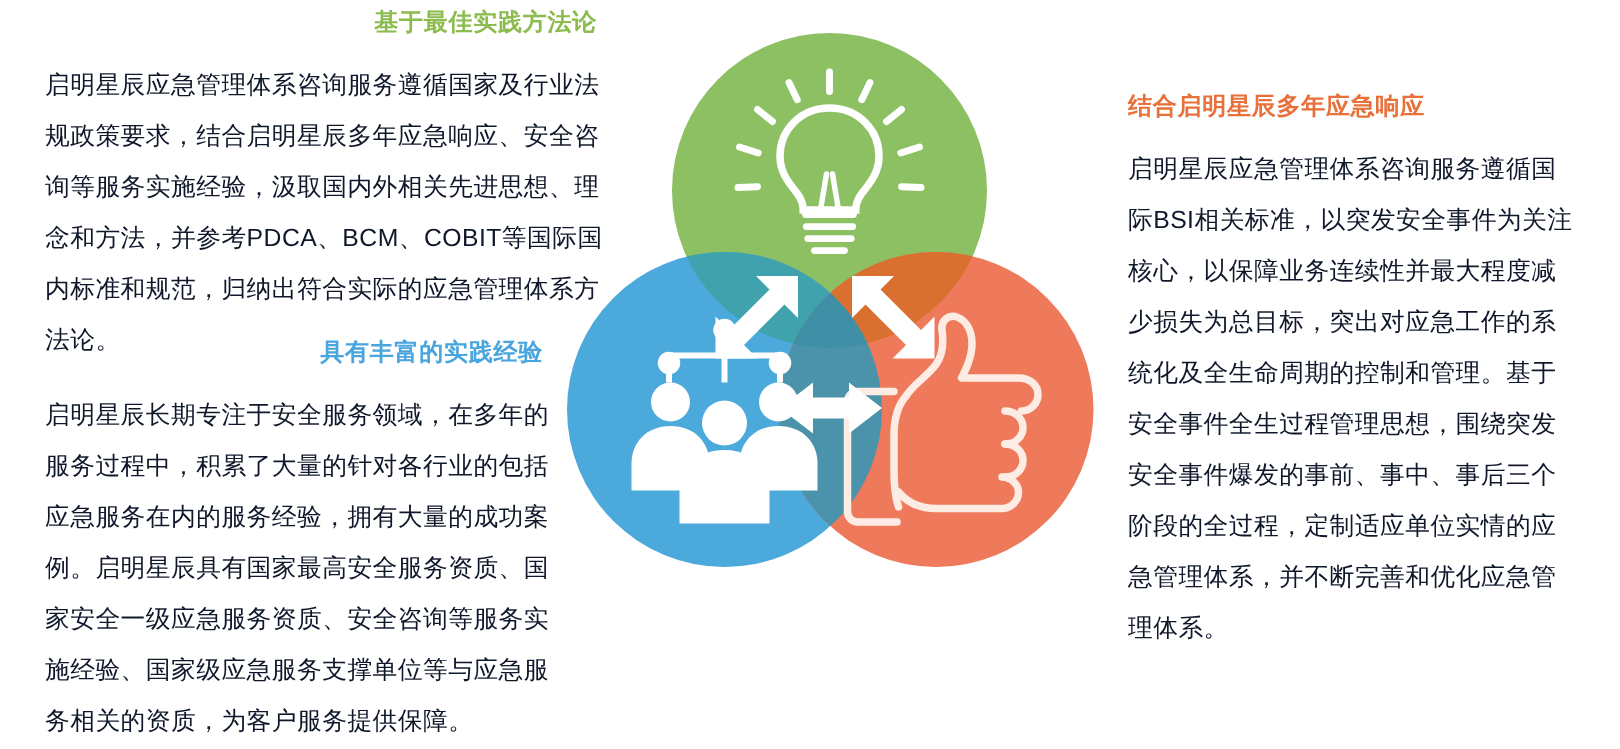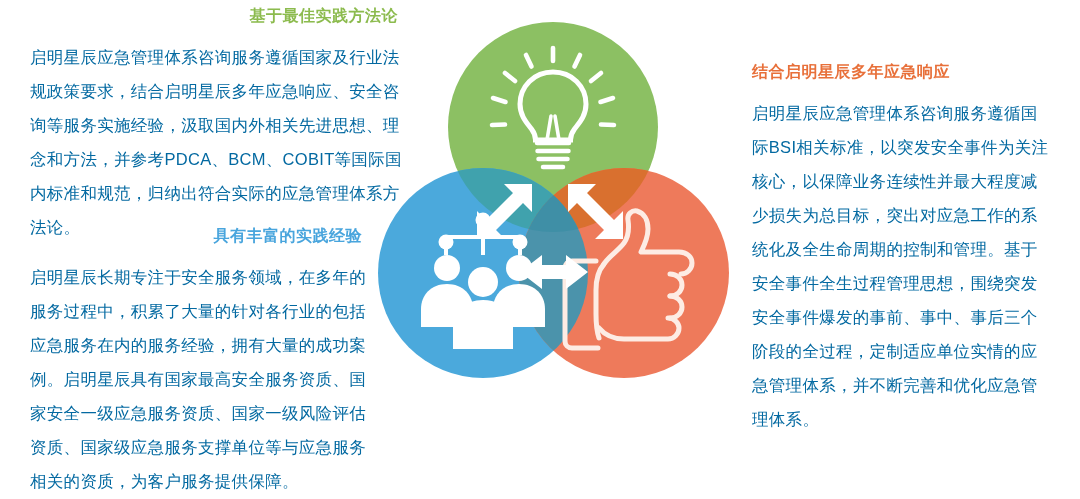--- a/index.html
+++ b/index.html
@@ -18,21 +18,21 @@
     font-size:16px;
     font-weight:bold;
     letter-spacing:0.5px;
     line-height:20px;
     margin:0 0 14px 0;
     white-space:nowrap;
   }
   .block-body{
     font-size:16.5px;
     line-height:34px;
-    color:#0369a1;
+    color:#0f172a;
     font-weight:300;
     letter-spacing:0.3px;
     margin:0;
   }
 
   #block-methodology{ left:30px; top:6px; width:372px; }
   #block-methodology .block-title{ color:#8cbb4e; text-align:right; padding-right:4px; }
 
   #block-experience{ left:30px; top:226px; width:340px; }
   #block-experience .block-title{ color:#49a5dd; text-align:right; padding-right:8px; }
@@ -49,21 +49,21 @@
 
 <div class="stage">
 
   <div class="block" id="block-methodology">
     <div class="block-title">基于最佳实践方法论</div>
     <div class="block-body">启明星辰应急管理体系咨询服务遵循国家及行业法规政策要求，结合启明星辰多年应急响应、安全咨询等服务实施经验，汲取国内外相关先进思想、理念和方法，并参考PDCA、BCM、COBIT等国际国内标准和规范，归纳出符合实际的应急管理体系方法论。</div>
   </div>
 
   <div class="block" id="block-experience">
     <div class="block-title">具有丰富的实践经验</div>
-    <div class="block-body">启明星辰长期专注于安全服务领域，在多年的服务过程中，积累了大量的针对各行业的包括应急服务在内的服务经验，拥有大量的成功案例。启明星辰具有国家最高安全服务资质、国家安全一级应急服务资质、国家一级风险评估资质、国家级应急服务支撑单位等与应急服务相关的资质，为客户服务提供保障。</div>
+    <div class="block-body">启明星辰长期专注于安全服务领域，在多年的服务过程中，积累了大量的针对各行业的包括应急服务在内的服务经验，拥有大量的成功案例。启明星辰具有国家最高安全服务资质、国家安全一级应急服务资质、安全咨询等服务实施经验、国家级应急服务支撑单位等与应急服务相关的资质，为客户服务提供保障。</div>
   </div>
 
   <div class="block" id="block-lifecycle">
     <div class="block-title">结合启明星辰多年应急响应</div>
     <div class="block-body">启明星辰应急管理体系咨询服务遵循国际BSI相关标准，以突发安全事件为关注核心，以保障业务连续性并最大程度减少损失为总目标，突出对应急工作的系统化及全生命周期的控制和管理。基于安全事件全生过程管理思想，围绕突发安全事件爆发的事前、事中、事后三个阶段的全过程，定制适应单位实情的应急管理体系，并不断完善和优化应急管理体系。</div>
   </div>
 
   <div class="venn">
     <svg width="368" height="380" viewBox="0 0 368 380" xmlns="http://www.w3.org/2000/svg">
       <defs>

